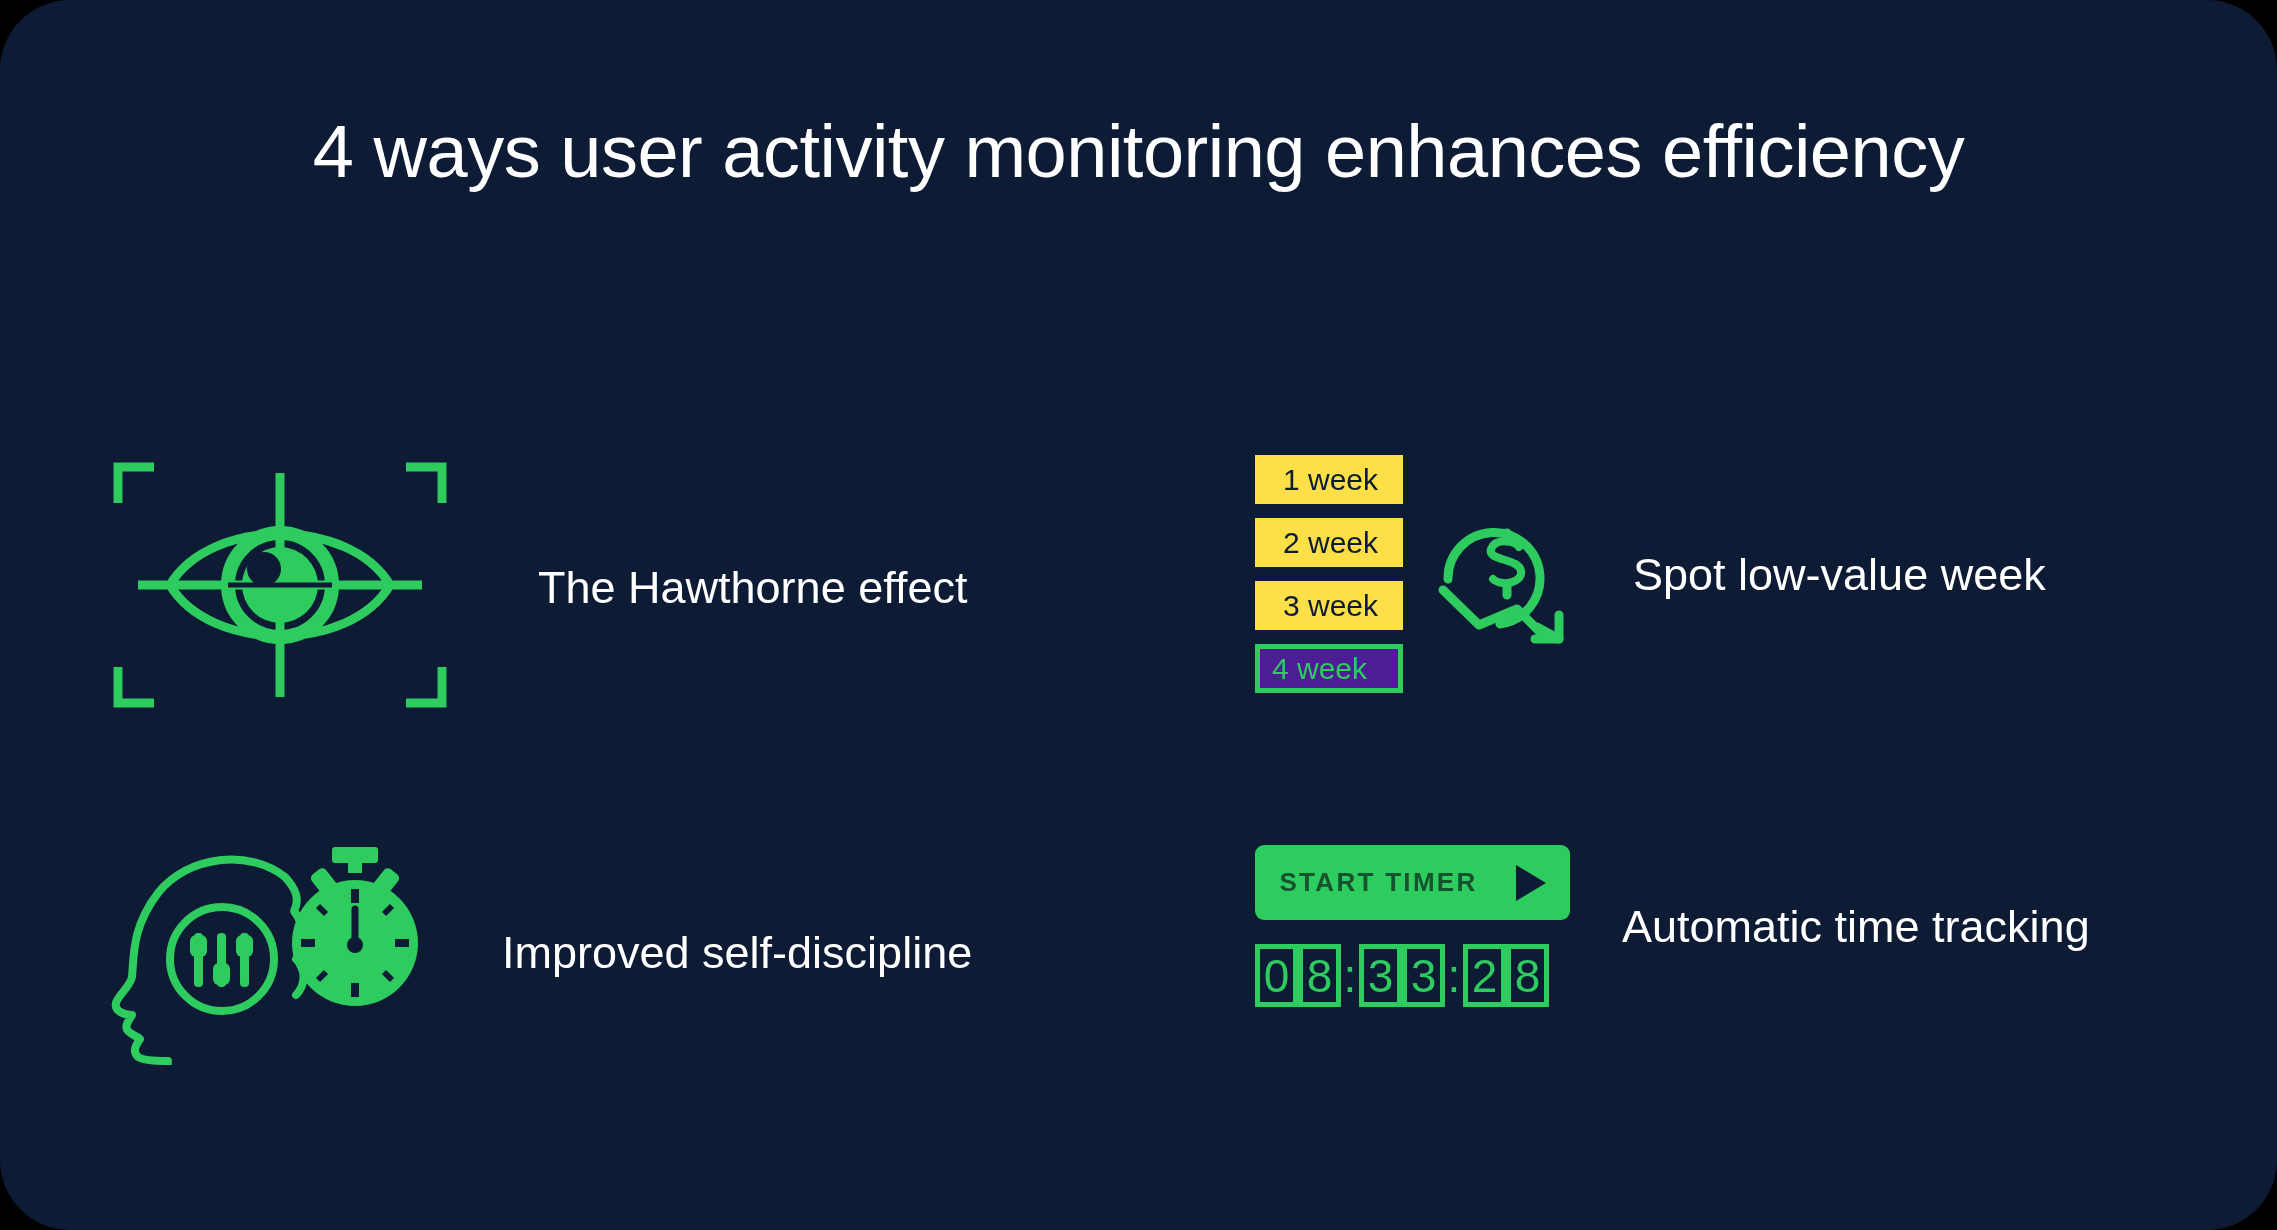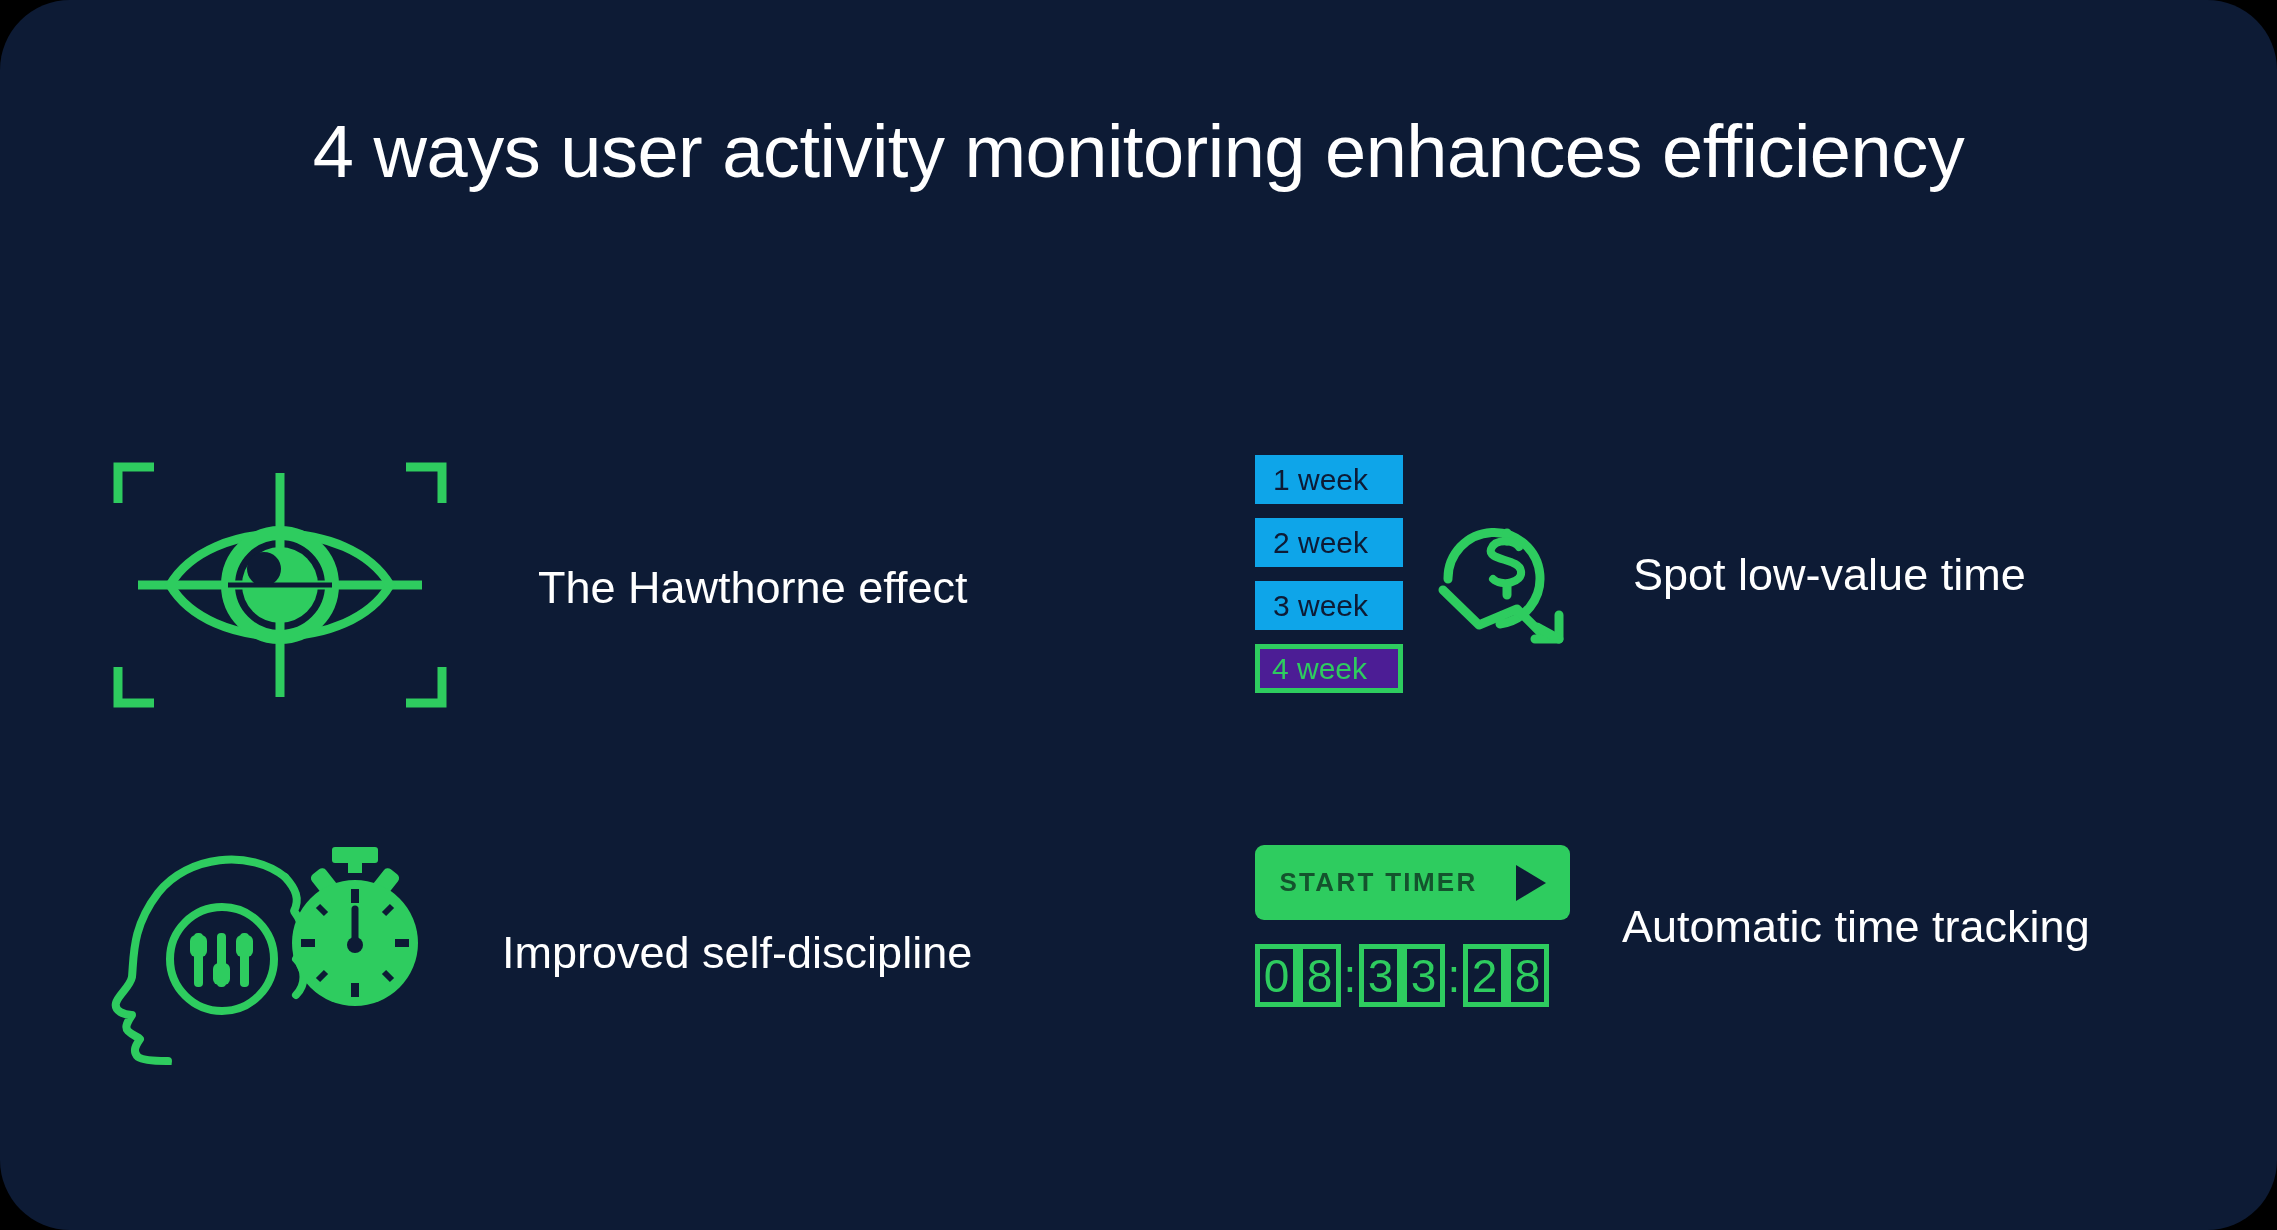--- a/index.html
+++ b/index.html
@@ -68,26 +68,26 @@
 
   
   .weeks {
     display: flex;
     flex-direction: column;
     gap: 14px;
   }
   .week-bar {
     width: 148px;
     height: 49px;
-    background: #0ea5e9;
+    background: #fde047;
     color: #0d1b35;
     font-size: 30px;
     display: flex;
     align-items: center;
-    padding-left: 18px;
+    padding-left: 28px;
     box-sizing: border-box;
   }
   .week-bar.outlined {
     background: #4c1d95;
     color: #2ecc5f;
     border: 5px solid #2ecc5f;
     padding-left: 12px;
   }
   .weeks-wrap {
     display: flex;
@@ -203,21 +203,21 @@
             <path d="M76 36 L76 44 M76 90 L76 98"></path>
             <path d="M88 50 C 84 43, 64 41, 60 52 C 56 64, 88 61, 90 74 C 92 86, 70 90, 62 82" stroke-width="8"></path>
 
             <path d="M12 93 L48 128 L86 112 L112 138"></path>
             <path d="M128 118 L128 142 L104 142"></path>
             <path d="M106 130 L128 142"></path>
           </g>
         </svg>
       </div>
     </div>
-    <div class="item-label">Spot low-value time</div>
+    <div class="item-label">Spot low-value week</div>
   </div>
 
   <div class="item" id="item-selfdiscipline">
     <div class="icon-box">
       <svg width="340" height="230" viewBox="0 0 340 230" xmlns="http://www.w3.org/2000/svg">
 
         <g stroke="#2ecc5f" fill="none" stroke-width="8" stroke-linejoin="round" stroke-linecap="round">
           <path d="M175 42
                    C 140 14, 78 20, 48 58
                    C 22 92, 24 120, 22 142

